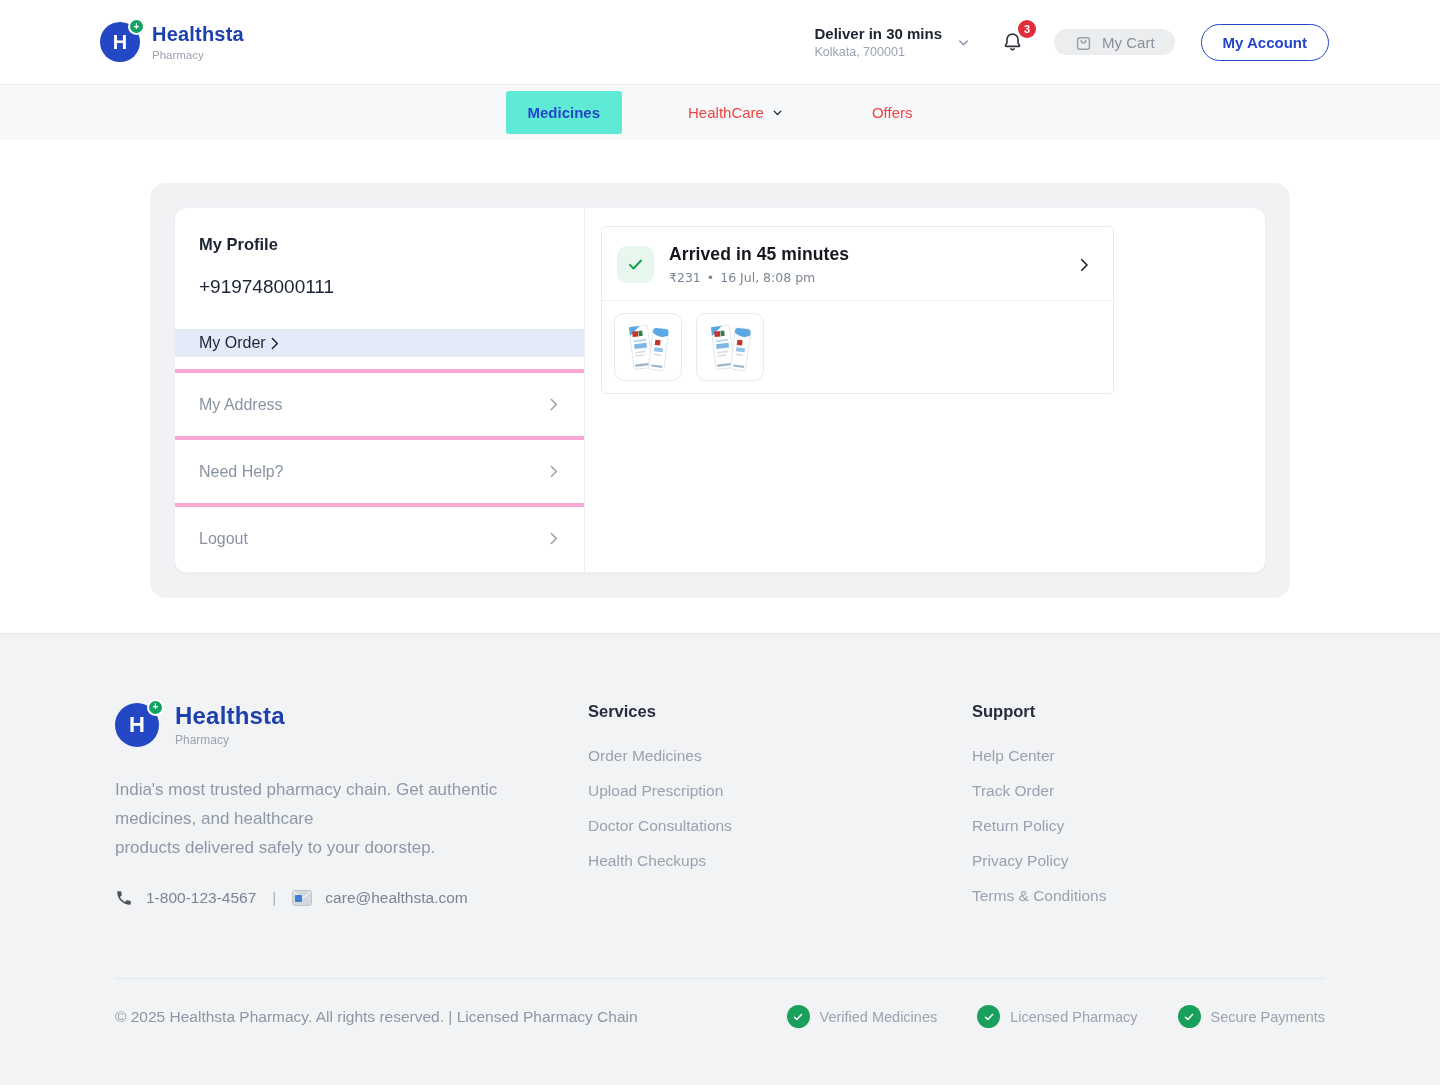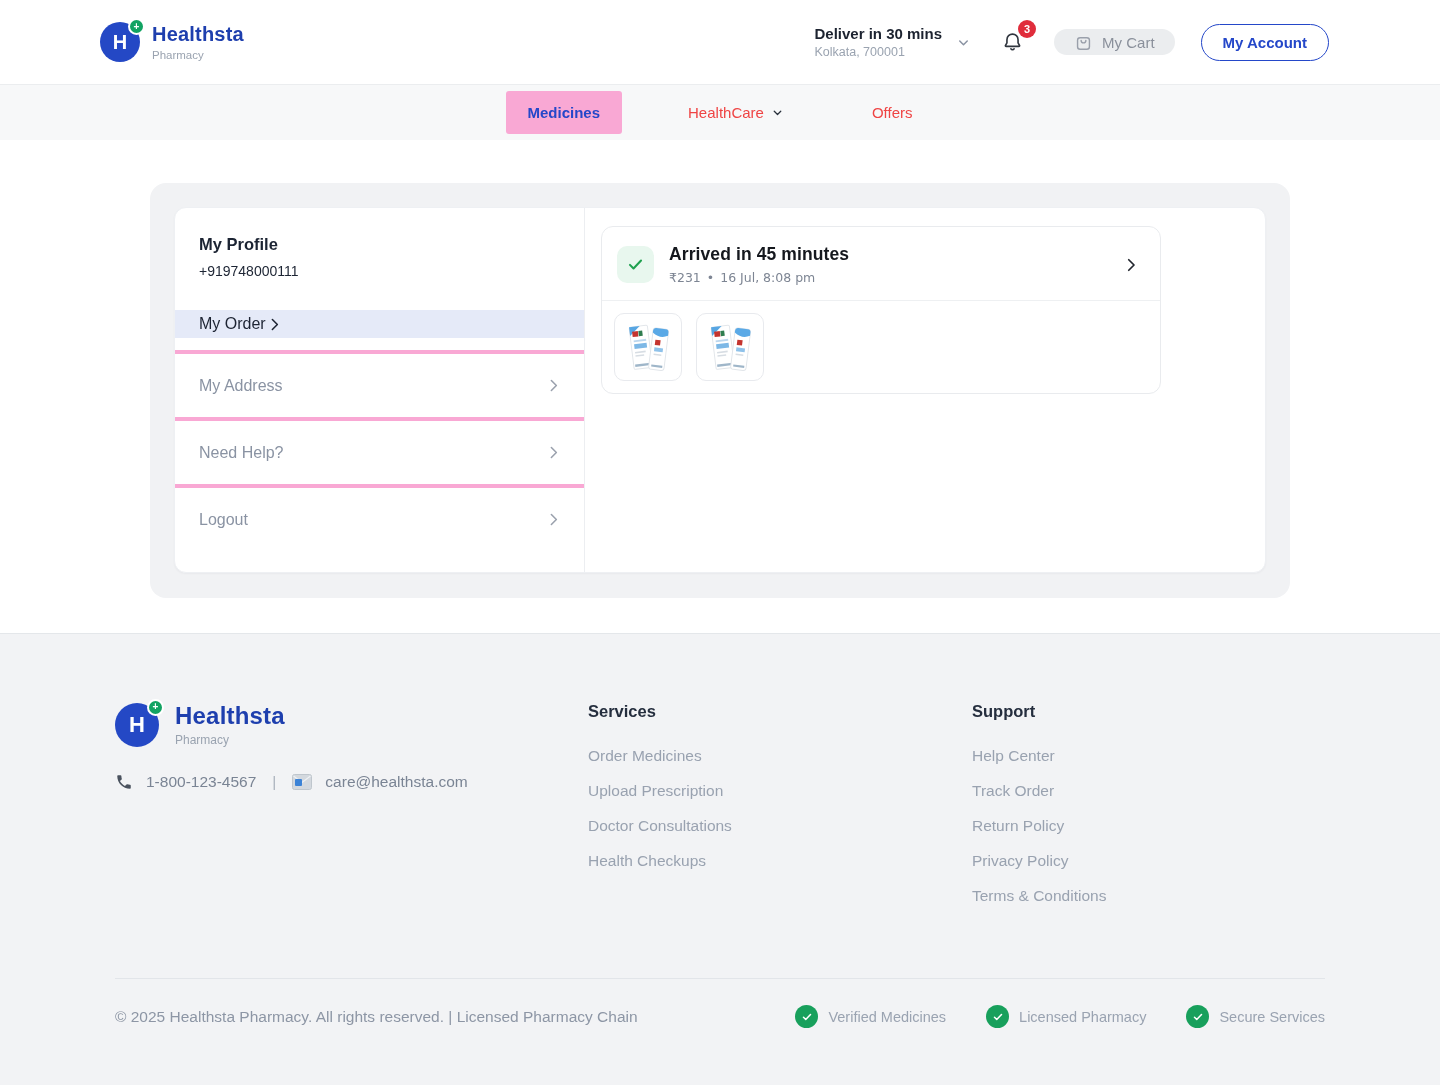--- a/index.html
+++ b/index.html
@@ -56,50 +56,50 @@
 
   
   .mainnav {
     height:56px; background:#f7f8f9; border-top:1px solid #ebedef;
     display:flex; align-items:center; justify-content:center; gap:44px;
   }
   .nav-item {
     font-size:15px; font-weight:500; color:#ef4444; cursor:pointer;
     display:flex; align-items:center; gap:7px; padding:13px 22px; border-radius:3px;
   }
-  .nav-item.active { background:#f9a8d4; color:#2447c9; font-weight:600; }
+  .nav-item.active { background:#5eead4; color:#2447c9; font-weight:600; }
 
   
   .main-area { padding:43px 150px 35px; }
   .panel { background:#f1f2f4; border-radius:16px; height:415px; padding:24px; }
   .account-card {
     background:#ffffff; border-radius:12px; height:366px;
     border:1px solid #eef0f3; box-shadow:0 1px 2px rgba(16,24,40,.04);
     display:flex; overflow:hidden;
   }
   .sidebar { width:410px; flex:0 0 auto; border-right:1px solid #eceef1; }
   .profile-block { padding:27px 24px 19px; }
   .profile-title { font-size:16.5px; font-weight:600; color:#1c2433; }
-  .profile-phone { font-size:14px; color:#1c2433; margin-top:9px; }
+  .profile-phone { font-size:19px; color:#1c2433; margin-top:22px; }
   .side-row-active {
     height:28px; margin-top:12px; background:#e5eaf8;
     display:flex; align-items:center; justify-content:flex-start;
     padding:0 22px 0 24px; cursor:pointer;
   }
   .side-row-active .side-label { color:#1d2433; font-weight:500; font-size:16px; }
   .side-gap { height:12px; }
   .side-row {
     height:67px; border-top:4px solid #f9a8d4;
     display:flex; align-items:center; justify-content:space-between;
     padding:0 22px 0 24px; cursor:pointer;
   }
   .side-row .side-label { color:#8a93a3; font-weight:500; font-size:16px; }
 
   .content-pane { flex:1; padding:18px 16px; }
-  .order-card { width:560px; border:1px solid #e9ebee; border-radius:12px; background:#fff; }
+  .order-card { width:513px; border:1px solid #e9ebee; border-radius:4px; background:#fff; }
   .order-head {
     display:flex; align-items:center; gap:15px; padding:17px 20px 15px 15px; cursor:pointer;
   }
   .check-chip {
     width:37px; height:37px; border-radius:10px; background:#e8f7ee; flex:0 0 auto;
     display:flex; align-items:center; justify-content:center;
   }
   .order-titles { flex:1; }
   .order-title { font-size:17.5px; font-weight:700; color:#15181e; letter-spacing:.1px; }
   .order-meta {
@@ -348,20 +348,24 @@
         <div class="brand-mark" style="width:44px;height:44px;">
           <div class="brand-circle" style="width:44px;height:44px;font-size:22px;">H</div>
           <div class="brand-plus">+</div>
         </div>
         <div>
           <div class="brand-name" style="font-size:24px;">Healthsta</div>
           <div class="brand-tag" style="font-size:12px;">Pharmacy</div>
         </div>
       </div>
 
+      <p class="f-desc">
+        <span>India's most trusted pharmacy chain. Get authentic medicines, and healthcare</span><br>
+        <span>products delivered safely to your doorstep.</span>
+      </p>
 
       <div class="f-contact">
         <span>
           <svg width="18" height="18" viewBox="0 0 24 24" fill="#4a525e">
               <path d="M6.62 10.79c1.44 2.83 3.76 5.14 6.59 6.59l2.2-2.2c.27-.27.67-.36 1.02-.24 1.12.37 2.33.57 3.57.57.55 0 1 .45 1 1V20c0 .55-.45 1-1 1-9.39 0-17-7.61-17-17 0-.55.45-1 1-1h3.5c.55 0 1 .45 1 1 0 1.25.2 2.45.57 3.57.11.35.03.74-.25 1.02l-2.2 2.2z"></path>
             </svg>
         </span>
         <span>1-800-123-4567</span>
         <span class="sep">|</span>
         <span>
@@ -417,17 +421,17 @@
             </svg>
         </span>
         <span class="badge-label">Licensed Pharmacy</span>
       </div>
       <div class="badge">
         <span class="badge-circle">
           <svg width="12" height="12" viewBox="0 0 24 24" fill="none" stroke="#ffffff" stroke-width="3" stroke-linecap="round" stroke-linejoin="round">
               <path d="M5 12.5l4.5 4.5L19 7"></path>
             </svg>
         </span>
-        <span class="badge-label">Secure Services</span>
+        <span class="badge-label">Secure Payments</span>
       </div>
     </div>
   </div>
 </footer>
 
 </body></html>

